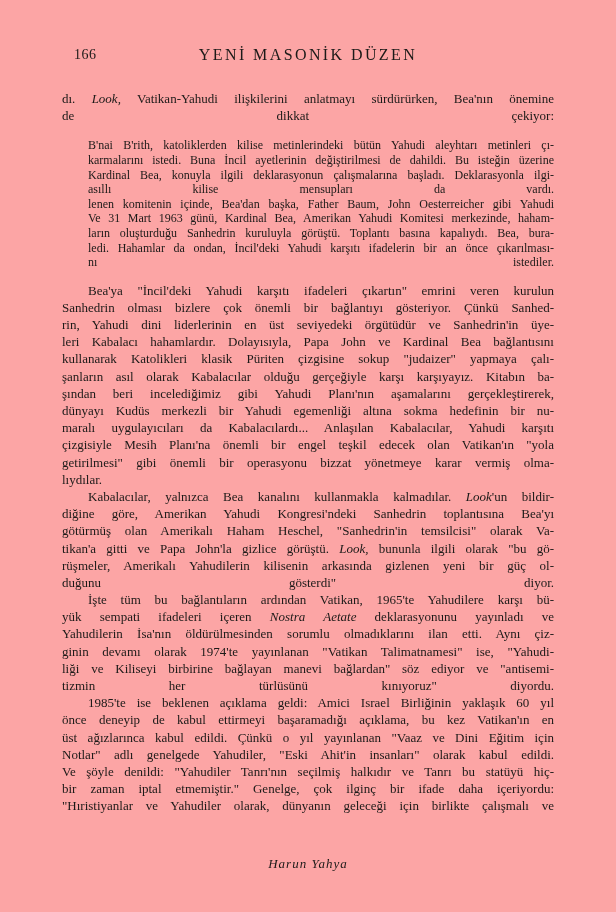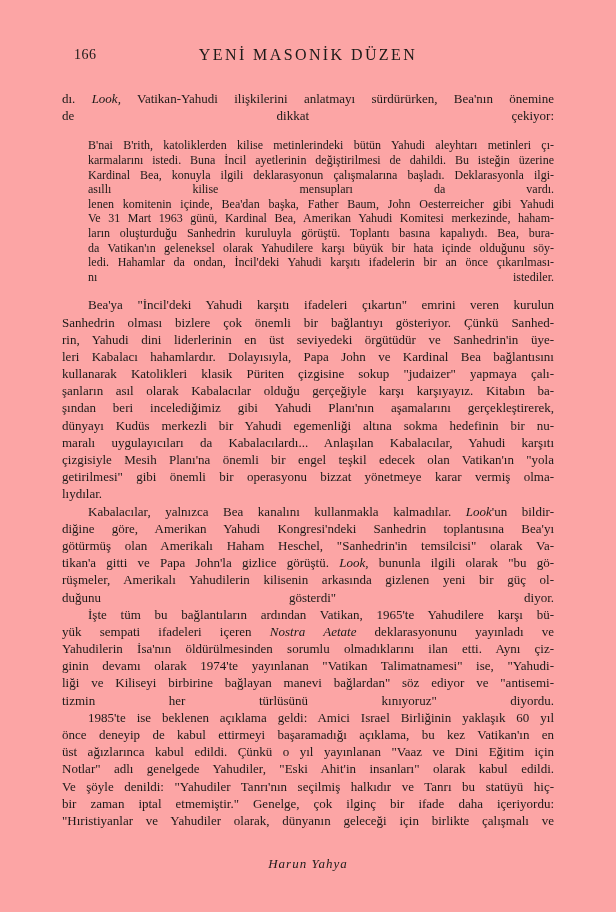--- a/index.html
+++ b/index.html
@@ -90,21 +90,20 @@
         <div class="line flush"><span>de dikkat çekiyor:</span></div>
       </div>
       <div class="para quote">
         <div class="line"><span>B'nai B'rith, katoliklerden kilise metinlerindeki bütün Yahudi aleyhtarı metinleri çı-</span></div>
         <div class="line"><span>karmalarını istedi. Buna İncil ayetlerinin değiştirilmesi de dahildi. Bu isteğin üzerine</span></div>
         <div class="line"><span>Kardinal Bea, konuyla ilgili deklarasyonun çalışmalarına başladı. Deklarasyonla ilgi-</span></div>
         <div class="line flush"><span>asıllı kilise mensupları da vardı.</span></div>
         <div class="line"><span>lenen komitenin içinde, Bea'dan başka, Father Baum, John Oesterreicher gibi Yahudi</span></div>
         <div class="line"><span>Ve 31 Mart 1963 günü, Kardinal Bea, Amerikan Yahudi Komitesi merkezinde, haham-</span></div>
         <div class="line"><span>ların oluşturduğu Sanhedrin kuruluyla görüştü. Toplantı basına kapalıydı. Bea, bura-</span></div>
-        <div class="line"><span>da Vatikan'ın geleneksel olarak Yahudilere karşı büyük bir hata içinde olduğunu söy-</span></div>
         <div class="line"><span>ledi. Hahamlar da ondan, İncil'deki Yahudi karşıtı ifadelerin bir an önce çıkarılması-</span></div>
         <div class="line flush"><span>nı istediler.</span></div>
       </div>
       <div class="para body">
         <div class="line indent"><span>Bea'ya "İncil'deki Yahudi karşıtı ifadeleri çıkartın" emrini veren kurulun</span></div>
         <div class="line"><span>Sanhedrin olması bizlere çok önemli bir bağlantıyı gösteriyor. Çünkü Sanhed-</span></div>
         <div class="line"><span>rin, Yahudi dini liderlerinin en üst seviyedeki örgütüdür ve Sanhedrin'in üye-</span></div>
         <div class="line"><span>leri Kabalacı hahamlardır. Dolayısıyla, Papa John ve Kardinal Bea bağlantısını</span></div>
         <div class="line"><span>kullanarak Katolikleri klasik Püriten çizgisine sokup "judaizer" yapmaya çalı-</span></div>
         <div class="line"><span>şanların asıl olarak Kabalacılar olduğu gerçeğiyle karşı karşıyayız. Kitabın ba-</span></div>

